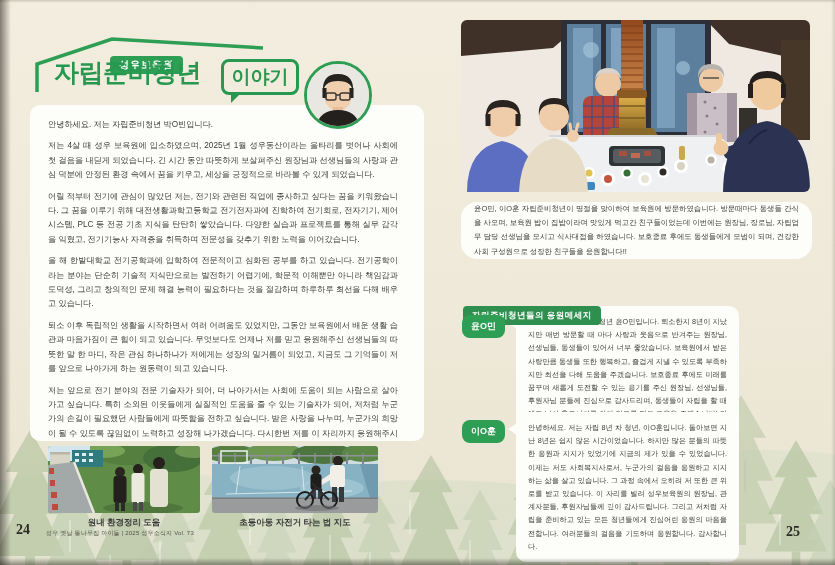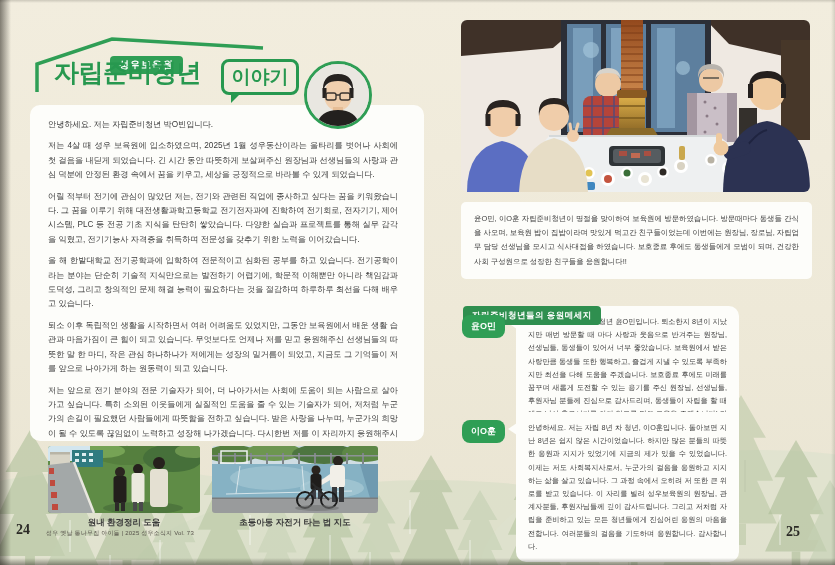--- a/index.html
+++ b/index.html
@@ -57,21 +57,21 @@
   .caption.b{left:212px;width:166px;}
   .page-num{position:absolute;font-family:"Liberation Serif","DejaVu Serif",serif;font-weight:bold;font-size:14px;color:#2b2a26;z-index:2;}
   .page-num.left{left:16px;top:522px;}
   .page-num.right{left:786px;top:524px;}
   .footer-line{position:absolute;left:46px;top:529px;font-size:6px;color:#56524a;letter-spacing:.2px;z-index:2;}
 
   
   .big-photo{position:absolute;left:461px;top:20px;width:349px;height:172px;border-radius:6px;overflow:hidden;z-index:2;}
   .visit-card{
     position:absolute;left:461px;top:202px;width:351px;box-sizing:border-box;
-    background:#fdfdfa;border-radius:5px;padding:10px 13px;z-index:2;
+    background:#fdfdfa;border-radius:16px;padding:0 13px;z-index:2;
   }
   .visit-card p{margin:0;font-size:7.4px;line-height:14.2px;text-align:justify;word-break:break-all;}
   .section-badge{
     position:absolute;left:463px;top:288px;z-index:3;
     background:#2f8f4f;color:#fff;font-size:8.5px;font-weight:bold;line-height:1;
     padding:5px 9px;border-radius:4px;letter-spacing:.5px;margin-top:18px;
   }
   .section-badge .tail{
     position:absolute;left:9px;bottom:-7px;width:0;height:0;
     border-top:8px solid #2f8f4f;border-right:8px solid transparent;

